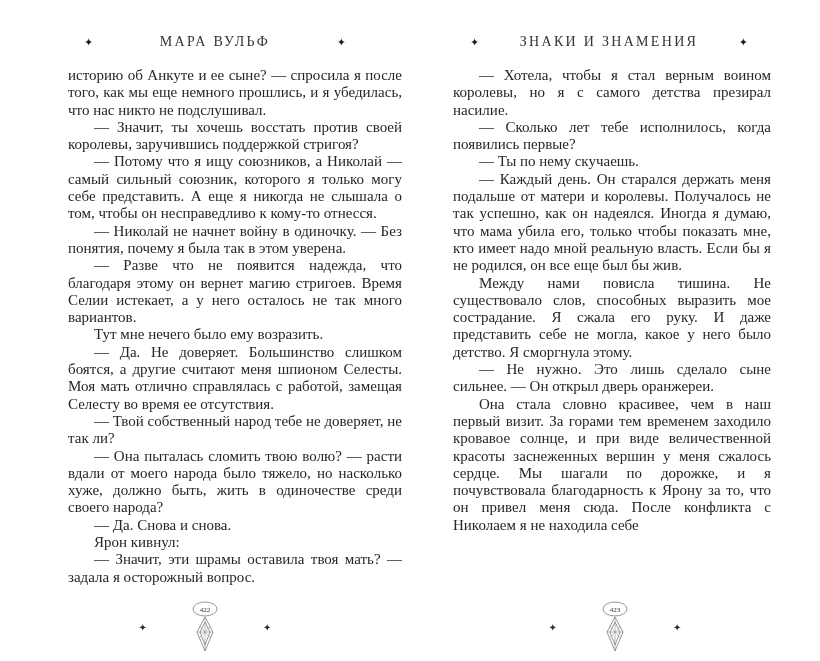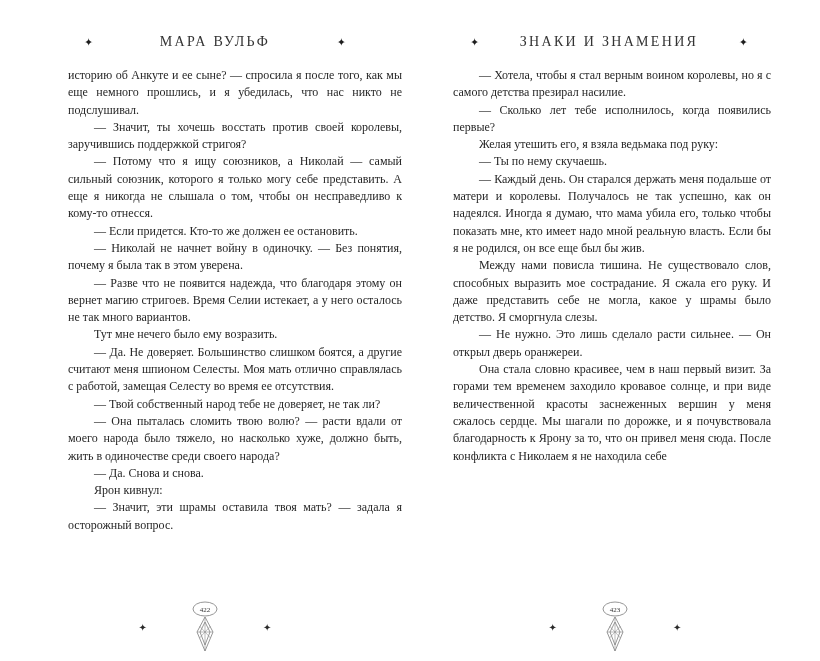--- a/index.html
+++ b/index.html
@@ -31,21 +31,21 @@
   .body-text {
     position: absolute; top: 67px;
     text-align: justify; overflow: hidden;
     hyphens: auto; -webkit-hyphens: auto;
   }
   .page-left  .body-text { left: 68px; width: 334px; height: 540px; }
   .page-right .body-text { left: 43px; width: 318px; height: 540px; }
 
   .para {
     margin: 0;
-    font-size: 12px;
+    font-size: 15px;
     line-height: 17.3px;
   }
   .para.indent { text-indent: 26px; }
 
   .footer-row {
     position: absolute; bottom: 6px; left: 0; width: 100%;
     display: flex; align-items: center; justify-content: center;
     gap: 36px;
   }
   .footer-row .star { font-size: 10px; color: #2a2a2a; }
@@ -60,21 +60,20 @@
     <div class="header-row">
       <span class="star">✦</span>
       <span class="running-title">МАРА ВУЛЬФ</span>
       <span class="star">✦</span>
     </div>
 
     <div class="body-text">
         <p class="para">историю об Анкуте и ее сыне? — спросила я после того, как мы еще немного прошлись, и я убедилась, что нас никто не подслушивал.</p>
         <p class="para indent">— Значит, ты хочешь восстать против своей королевы, заручившись поддержкой стригоя?</p>
         <p class="para indent">— Потому что я ищу союзников, а Николай — самый сильный союзник, которого я только могу себе представить. А еще я никогда не слышала о том, чтобы он несправедливо к кому-то отнесся.</p>
-        <p class="para indent">— Если придется. Кто-то же должен ее остановить.</p>
         <p class="para indent">— Николай не начнет войну в одиночку. — Без понятия, почему я была так в этом уверена.</p>
         <p class="para indent">— Разве что не появится надежда, что благодаря этому он вернет магию стригоев. Время Селии истекает, а у него осталось не так много вариантов.</p>
         <p class="para indent">Тут мне нечего было ему возразить.</p>
         <p class="para indent">— Да. Не доверяет. Большинство слишком боятся, а другие считают меня шпионом Селесты. Моя мать отлично справлялась с работой, замещая Селесту во время ее отсутствия.</p>
         <p class="para indent">— Твой собственный народ тебе не доверяет, не так ли?</p>
         <p class="para indent">— Она пыталась сломить твою волю? — расти вдали от моего народа было тяжело, но насколько хуже, должно быть, жить в одиночестве среди своего народа?</p>
         <p class="para indent">— Да. Снова и снова.</p>
         <p class="para indent">Ярон кивнул:</p>
         <p class="para indent">— Значит, эти шрамы оставила твоя мать? — задала я осторожный вопрос.</p>
       </div>
@@ -99,25 +98,24 @@
   <div class="page page-right">
     <div class="header-row">
       <span class="star">✦</span>
       <span class="running-title">ЗНАКИ И ЗНАМЕНИЯ</span>
       <span class="star">✦</span>
     </div>
 
     <div class="body-text">
         <p class="para indent">— Хотела, чтобы я стал верным воином королевы, но я с самого детства презирал насилие.</p>
         <p class="para indent">— Сколько лет тебе исполнилось, когда появились первые?</p>
-        <p class="para indent">Желая утешить его, я взяла ведьмака под руку:</p>
         <p class="para indent">— Ты по нему скучаешь.</p>
         <p class="para indent">— Каждый день. Он старался держать меня подальше от матери и королевы. Получалось не так успешно, как он надеялся. Иногда я думаю, что мама убила его, только чтобы показать мне, кто имеет надо мной реальную власть. Если бы я не родился, он все еще был бы жив.</p>
-        <p class="para indent">Между нами повисла тишина. Не существовало слов, способных выразить мое сострадание. Я сжала его руку. И даже представить себе не могла, какое у шрамы было детство. Я сморгнула слезы.</p>
-        <p class="para indent">— Не нужно. Это лишь сделало расти сильнее. — Он открыл дверь оранжереи.</p>
+        <p class="para indent">Между нами повисла тишина. Не существовало слов, способных выразить мое сострадание. Я сжала его руку. И даже представить себе не могла, какое у него было детство. Я сморгнула этому.</p>
+        <p class="para indent">— Не нужно. Это лишь сделало сыне сильнее. — Он открыл дверь оранжереи.</p>
         <p class="para indent">Она стала словно красивее, чем в наш первый визит. За горами тем временем заходило кровавое солнце, и при виде величественной красоты заснеженных вершин у меня сжалось сердце. Мы шагали по дорожке, и я почувствовала благодарность к Ярону за то, что он привел меня сюда. После конфликта с Николаем я не находила себе</p>
       </div>
 
     <div class="footer-row">
       <span class="star">✦</span>
       <svg class="ornament" width="44" height="54" viewBox="0 0 44 54">
         <ellipse cx="22" cy="8" rx="12" ry="7" fill="none" stroke="#8a8a8a" stroke-width="0.9"></ellipse>
         <text x="22" y="10.6" text-anchor="middle" font-size="7" fill="#333" font-family="Liberation Serif, serif">423</text>
         <g stroke="#8a8a8a" stroke-width="0.9" fill="none">
           <path d="M22 16 L30 31 L22 50 L14 31 Z"></path>

